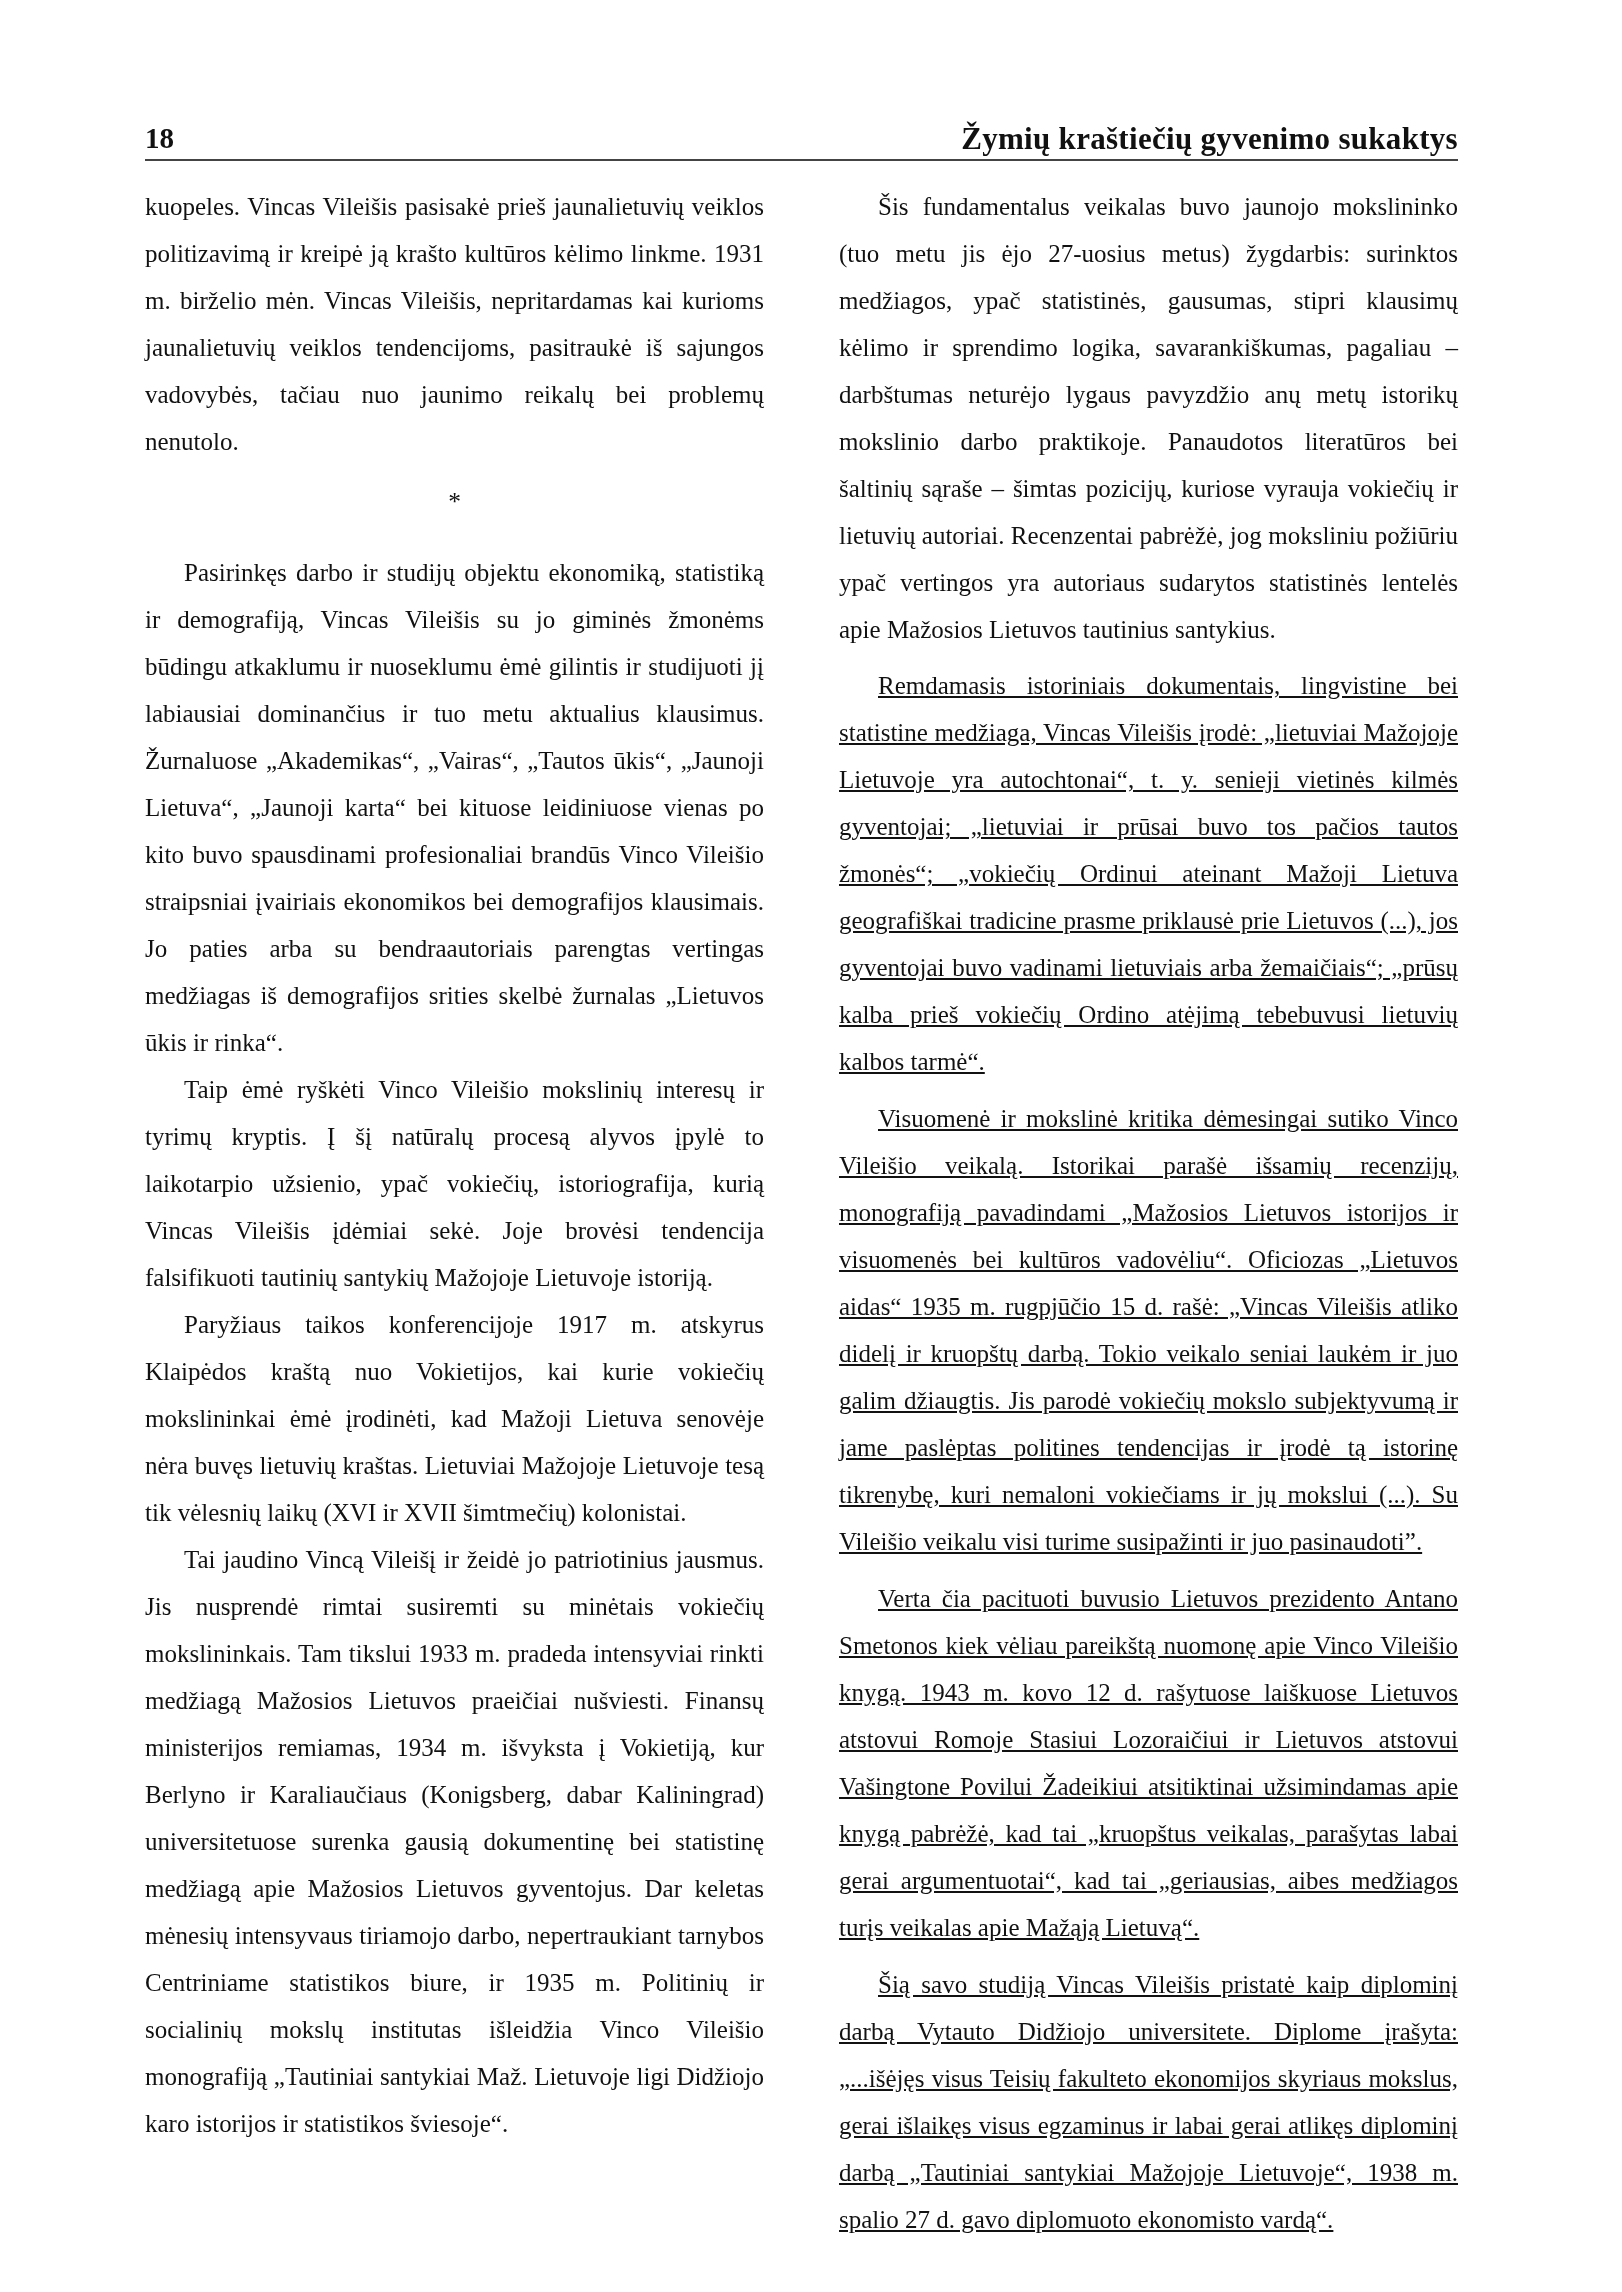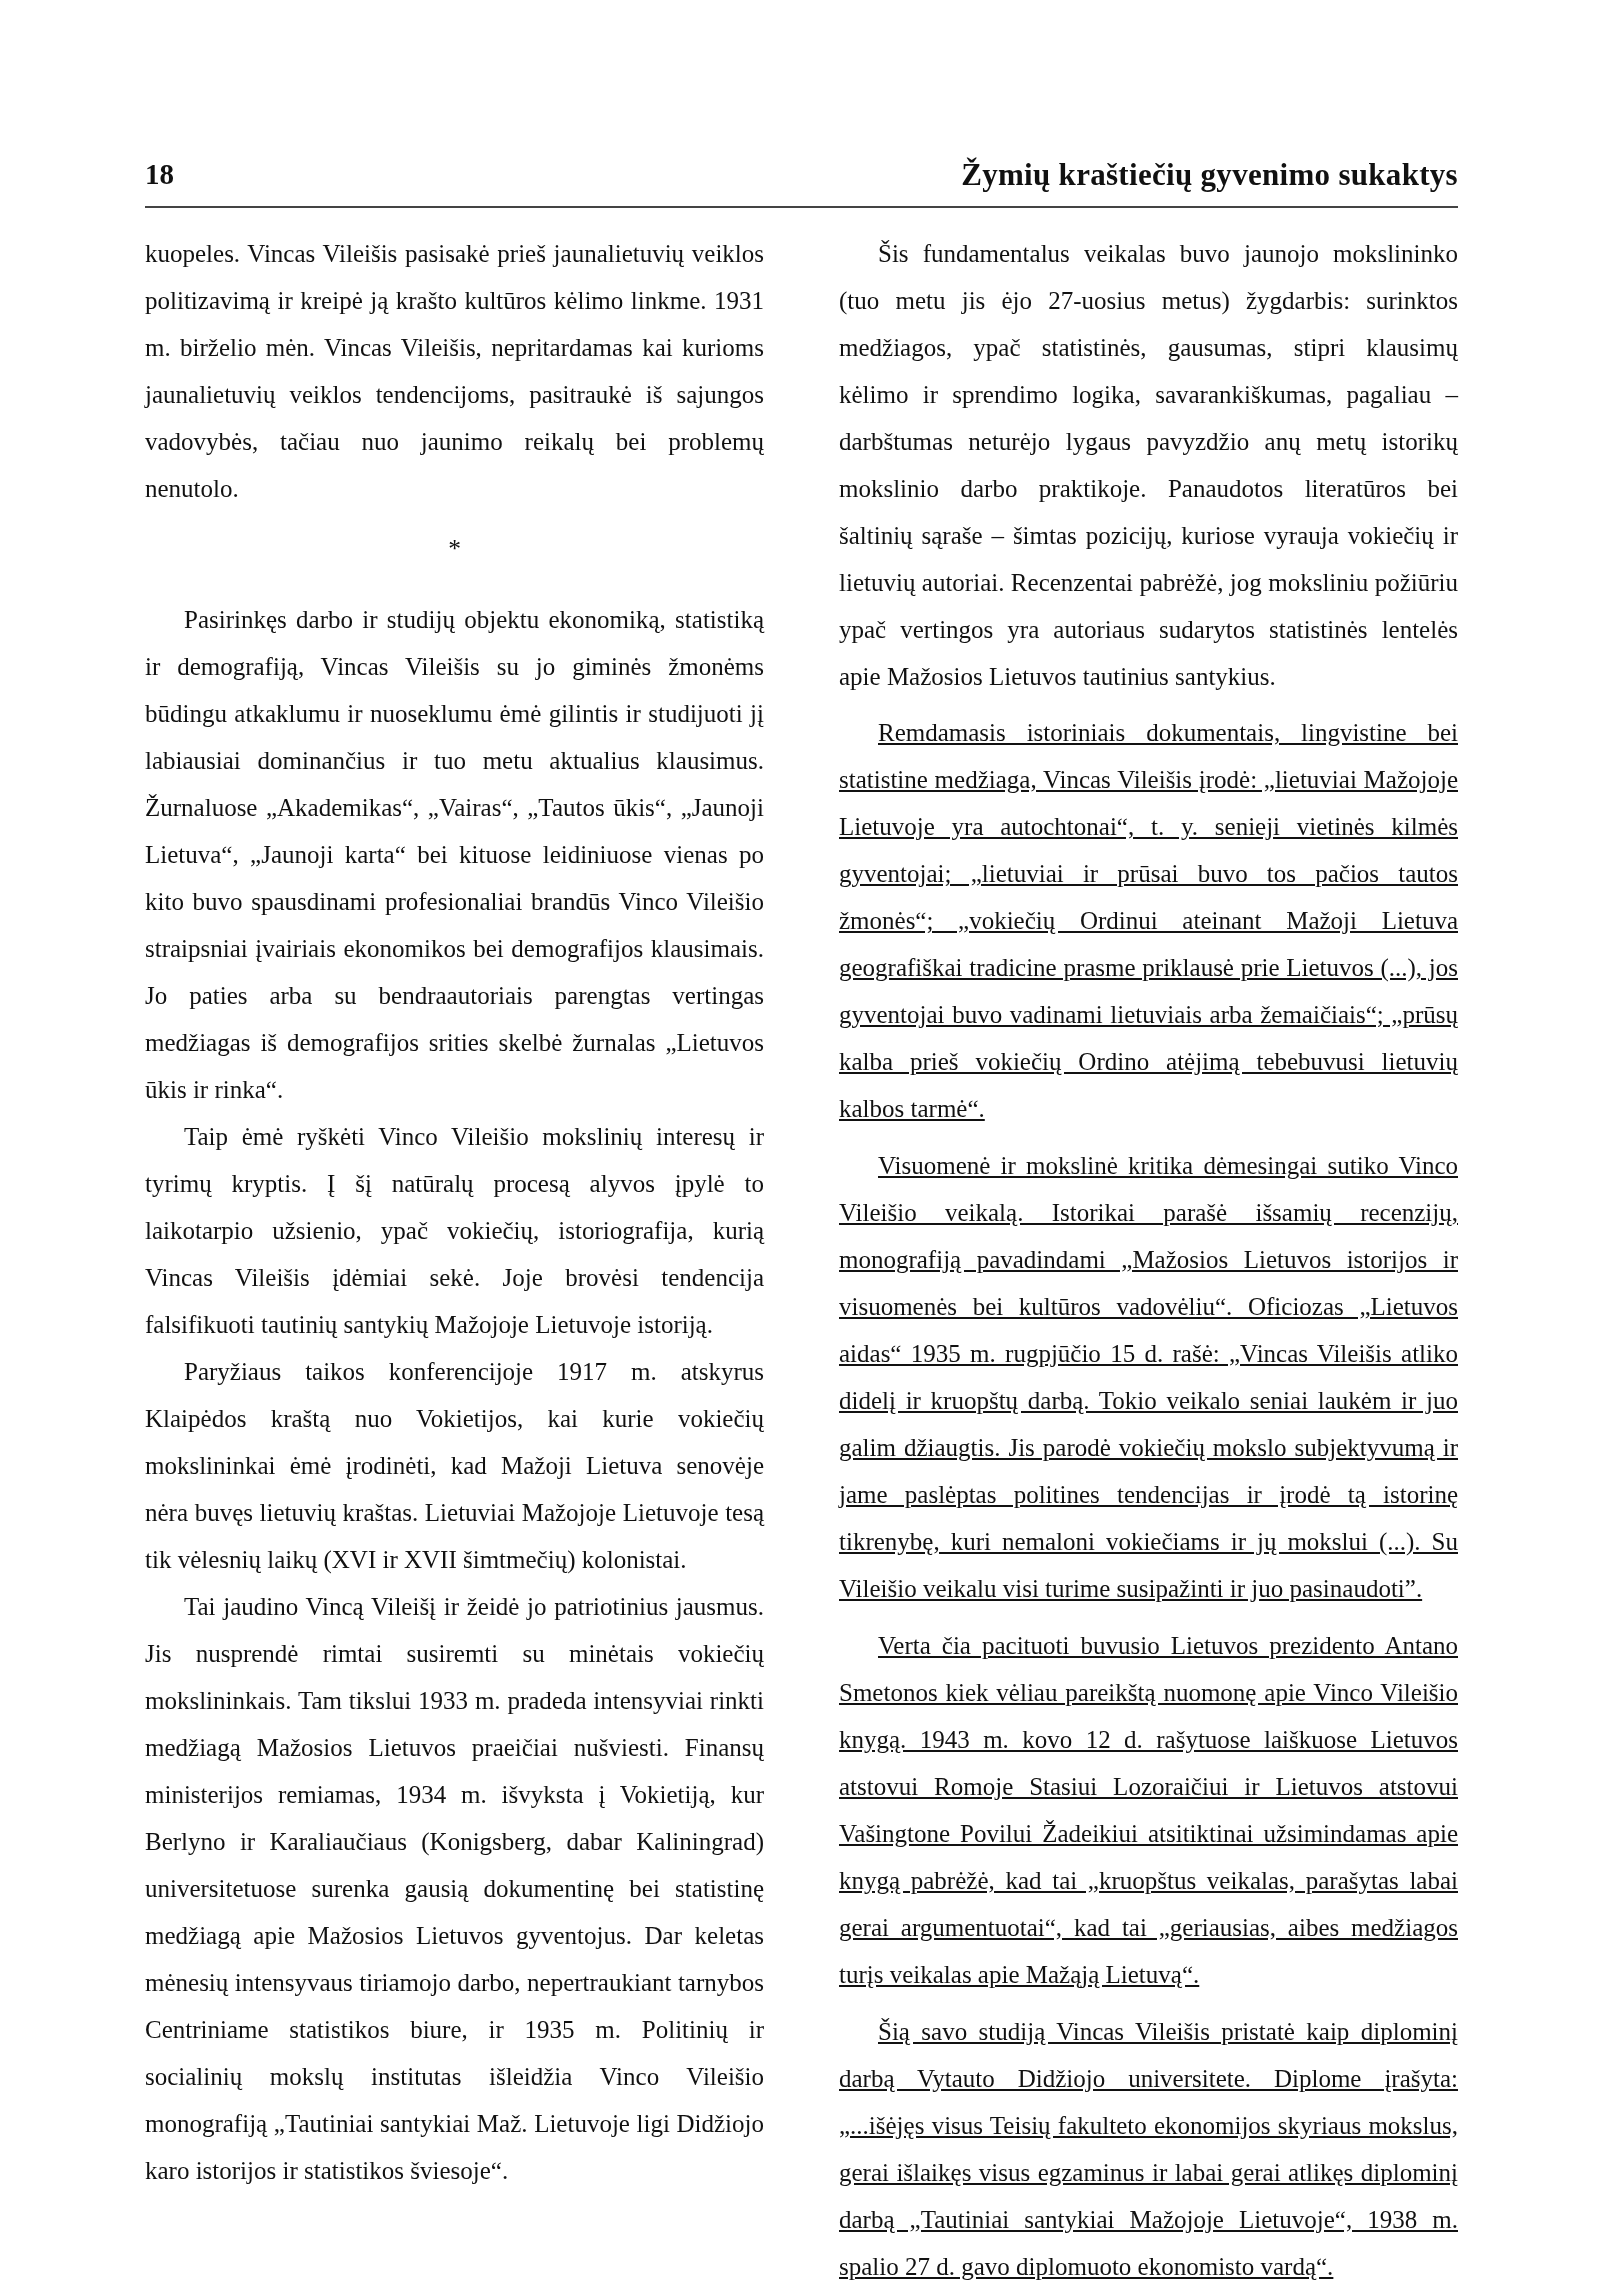--- a/index.html
+++ b/index.html
@@ -3,21 +3,21 @@
 <meta charset="utf-8">
 <style>
   html, body { margin: 0; padding: 0; background: #ffffff; }
   body { width: 1622px; height: 2293px; position: relative; overflow: hidden; }
   .page {
     position: absolute; left: 145px; top: 116px; width: 1313px;
     font-family: "Liberation Serif", "DejaVu Serif", serif; color: #111;
   }
   .header {
     display: flex; justify-content: space-between; align-items: flex-end;
-    height: 37px; border-bottom: 2.9px solid #444; padding-bottom: 17px; margin-top: 36px;
+    height: 37px; border-bottom: 2.9px solid #444; padding-bottom: 6px;
   }
   .header .pgnum { font-weight: bold; font-size: 29px; line-height: 29px; }
   .header .running { font-weight: bold; font-size: 31px; line-height: 29px; letter-spacing: 0.3px; }
   .columns { display: flex; justify-content: space-between; margin-top: 21.6px; }
   .col { width: 619px; font-size: 25px; line-height: 47px; text-align: justify; }
   .col p { margin: 0; text-indent: 39px; }
   .col p.noindent { text-indent: 0; }
   .col p.gap { margin-top: 9.8px; text-decoration: underline; }
   .star { text-align: center; text-indent: 0 !important; margin: 13.7px 0 23.5px 0 !important; font-size: 25.5px; }
 </style>

